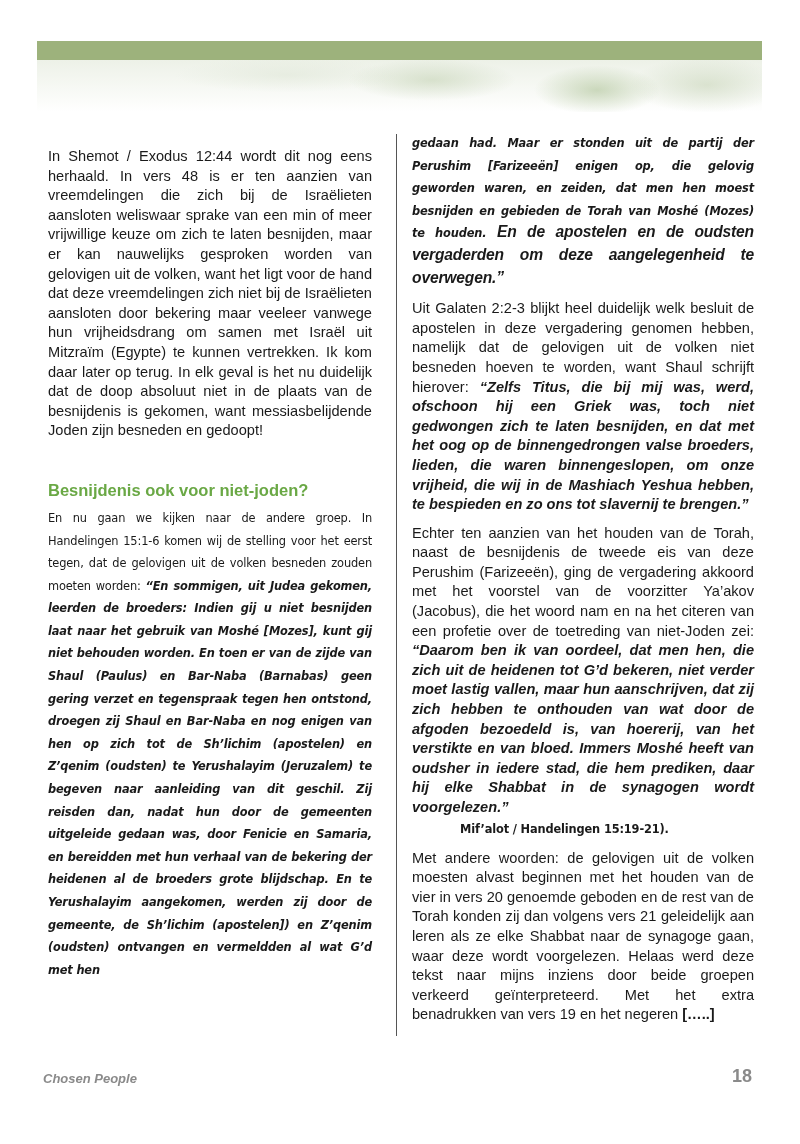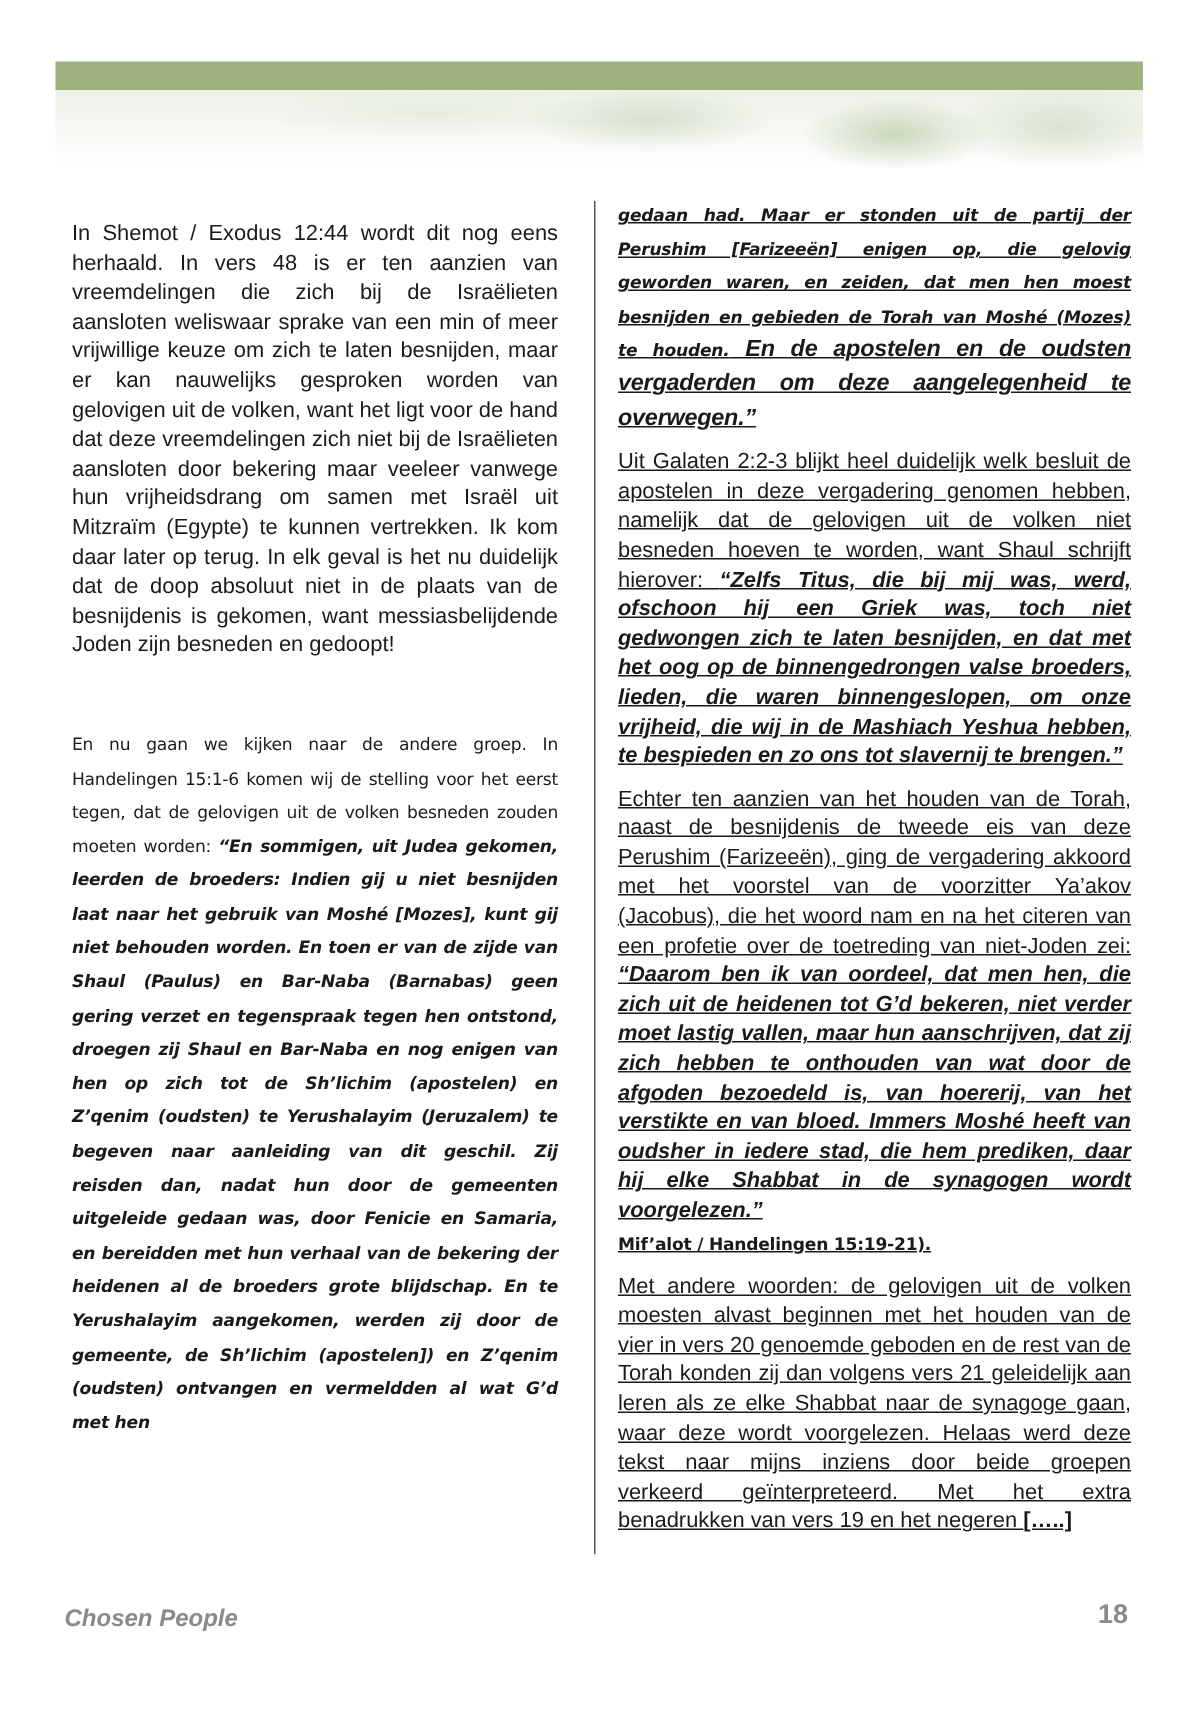--- a/index.html
+++ b/index.html
@@ -17,63 +17,64 @@
       radial-gradient(ellipse 120px 30px at 395px 20px, rgba(180,198,160,0.45), rgba(255,255,255,0) 70%),
       radial-gradient(ellipse 90px 35px at 560px 30px, rgba(165,188,140,0.55), rgba(255,255,255,0) 70%),
       radial-gradient(ellipse 110px 40px at 670px 25px, rgba(190,205,172,0.5), rgba(255,255,255,0) 70%),
       radial-gradient(ellipse 160px 25px at 250px 15px, rgba(215,224,205,0.4), rgba(255,255,255,0) 70%),
       linear-gradient(to bottom, rgba(225,232,216,0.6), rgba(255,255,255,0));
   }
   .col {
     position: absolute; top: 138px;
   }
   .col-left { left: 48px; width: 324px; }
-  .col-right { left: 412px; width: 342px; top: 132px; text-decoration: underline; }
+  .col-right { left: 412px; width: 342px; top: 132px; }
   .divider {
     position: absolute; left: 396px; top: 134px; width: 1px; height: 902px; background: #555;
   }
   p { margin: 0; text-align: justify; }
   .arial { font-family: "Liberation Sans", sans-serif; font-size: 14.6px; line-height: 19.6px; }
   .calibri { font-family: "DejaVu Sans", sans-serif; font-size: 11.4px; line-height: 22.6px; letter-spacing: -0.15px; }
   .bi { font-weight: bold; font-style: italic; }
   .b { font-weight: bold; }
   .gap { height: 9px; }
   .heading {
     color: #6aa845; font-weight: bold; font-size: 16.5px; margin: 0; line-height: 22px;
     font-family: "Liberation Sans", sans-serif;
   }
   .footer-left {
-    position: absolute; left: 43px; top: 1071px; font-size: 16px; font-weight: bold; font-style: italic;
+    position: absolute; left: 43px; top: 1071px; font-size: 13px; font-weight: bold; font-style: italic;
     color: #8a8a8a;
   }
   .footer-right {
     position: absolute; right: 48px; top: 1066px; font-size: 18px; font-weight: bold; color: #8a8a8a;
   }
 </style>
 </head>
 <body>
 
 <div class="header-band"></div>
 <div class="header-texture"></div>
 
 <div class="col col-left">
   <div class="gap"></div>
   <p class="arial">In Shemot / Exodus 12:44 wordt dit nog eens herhaald. In vers 48 is er ten aanzien van vreemdelingen die zich bij de Israëlieten aansloten weliswaar sprake van een min of meer vrijwillige keuze om zich te laten besnijden, maar er kan nauwelijks gesproken worden van gelovigen uit de volken, want het ligt voor de hand dat deze vreemdelingen zich niet bij de Israëlieten  aansloten door bekering maar veeleer vanwege hun vrijheidsdrang om samen met Israël uit Mitzraïm (Egypte) te kunnen vertrekken. Ik kom daar later op terug. In elk geval is het nu duidelijk dat de doop absoluut niet in de plaats van de besnijdenis is gekomen, want messiasbelijdende Joden zijn besneden en gedoopt!</p>
   <div style="height:38px"></div>
+  <h2 class="heading">Besnijdenis ook voor niet-joden?</h2>
   <div style="height:6px"></div>
   <p class="calibri"><span>En nu gaan we kijken naar de andere groep. In Handelingen 15:1-6 komen wij de stelling voor het eerst tegen, dat de gelovigen uit de volken besneden zouden moeten worden: </span><span class="bi">“En sommigen, uit Judea gekomen, leerden de broeders: Indien gij u niet besnijden laat naar het gebruik van Moshé [Mozes], kunt gij niet behouden worden. En toen er van de zijde van Shaul (Paulus) en Bar-Naba (Barnabas) geen gering verzet en tegenspraak tegen hen ontstond, droegen zij Shaul en Bar-Naba en nog enigen van hen op zich tot de Sh’lichim (apostelen) en Z’qenim (oudsten) te Yerushalayim (Jeruzalem) te begeven naar aanleiding van dit geschil. Zij reisden dan, nadat hun door de gemeenten uitgeleide gedaan was, door Fenicie en Samaria, en bereidden met hun verhaal van de bekering der heidenen al de broeders grote blijdschap. En te Yerushalayim aangekomen, werden zij door de gemeente, de Sh’lichim (apostelen]) en Z’qenim (oudsten) ontvangen en vermeldden al wat G’d met hen</span></p>
 </div>
 
 <div class="divider"></div>
 
 <div class="col col-right">
   <p class="calibri bi" style="line-height:22.6px;"><span>gedaan had. Maar er stonden uit de partij der Perushim [Farizeeën] enigen op, die gelovig geworden waren, en zeiden, dat men hen moest besnijden en gebieden de Torah van Moshé (Mozes) te houden.</span><span class="arial" style="font-size:15.6px;line-height:20px;"> En de apostelen en de oudsten vergaderden om deze aangelegenheid te overwegen.”</span></p>
   <div class="gap"></div>
   <p class="arial"><span>Uit Galaten 2:2-3 blijkt heel duidelijk welk besluit de apostelen in deze vergadering genomen hebben, namelijk dat de gelovigen uit de volken niet besneden hoeven te worden, want Shaul schrijft hierover: </span><span class="bi">“Zelfs Titus, die bij mij was, werd, ofschoon hij een Griek was, toch niet gedwongen zich te laten besnijden, en dat met het oog op de binnengedrongen valse broeders, lieden, die waren binnengeslopen, om onze vrijheid, die wij in de Mashiach Yeshua hebben, te bespieden en zo ons tot slavernij te brengen.”</span></p>
   <div class="gap"></div>
   <p class="arial"><span>Echter ten aanzien van het houden van de Torah, naast de besnijdenis de tweede eis van deze Perushim (Farizeeën), ging de vergadering akkoord met het voorstel van de voorzitter Ya’akov (Jacobus), die het woord nam en na het citeren van een profetie over de toetreding van niet-Joden zei: </span><span class="bi">“Daarom ben ik van oordeel, dat men hen, die zich uit de heidenen tot G’d bekeren, niet verder moet lastig vallen, maar hun aanschrijven, dat zij zich hebben te onthouden van wat door de afgoden bezoedeld is, van hoererij, van het verstikte en van bloed. Immers Moshé heeft van oudsher in iedere stad, die hem prediken, daar hij elke Shabbat in de synagogen wordt voorgelezen.”</span></p>
-  <p class="calibri b" style="line-height:22px;">Mif’alot / Handelingen 15:19-21).</p>
+  <p class="calibri b" style="line-height:22px;margin-left:48px;">Mif’alot / Handelingen 15:19-21).</p>
   <div class="gap"></div>
   <p class="arial"><span>Met andere woorden: de gelovigen uit de volken moesten alvast beginnen met het houden van de vier in vers 20 genoemde geboden en de rest van de Torah konden zij dan volgens vers 21 geleidelijk aan leren als ze elke Shabbat naar de synagoge gaan, waar deze wordt voorgelezen. Helaas werd deze tekst naar mijns inziens door beide groepen verkeerd geïnterpreteerd. Met het extra benadrukken van vers 19 en het negeren </span><span class="b">[…..]</span></p>
 </div>
 
 <div class="footer-left">Chosen People</div>
 <div class="footer-right">18</div>
 
 </body></html>

